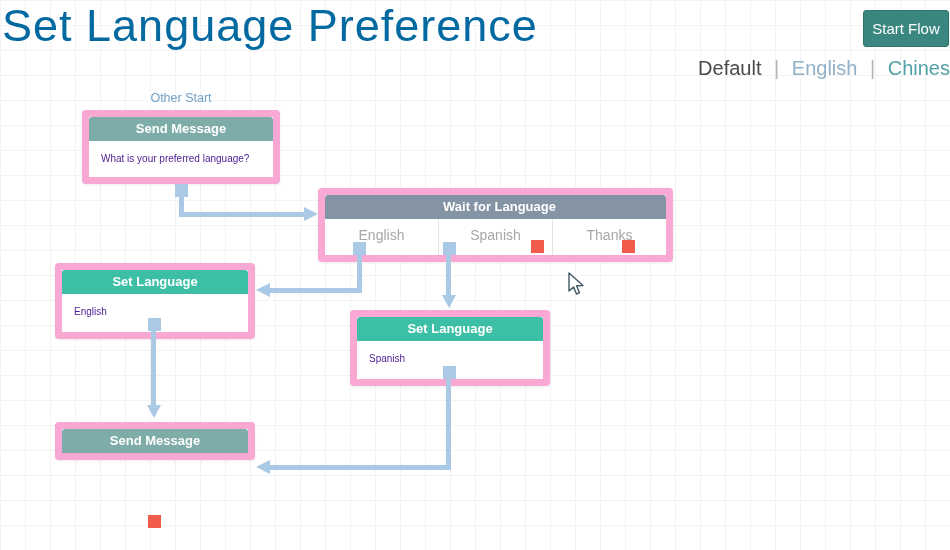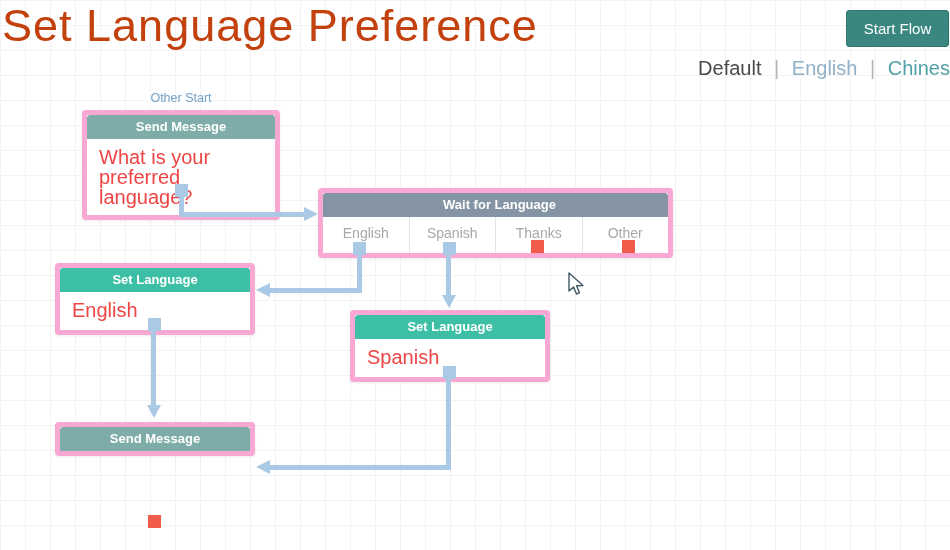--- a/index.html
+++ b/index.html
@@ -9,25 +9,25 @@
     background-color: #ffffff;
     background-image:
       linear-gradient(#f3f3f3 1px, transparent 1px),
       linear-gradient(90deg, #f3f3f3 1px, transparent 1px);
     background-size: 25px 25px;
     position: relative;
   }
   .page-title {
     position: absolute; left: 2px; top: 0px;
     font-size: 45px; font-weight: 200; letter-spacing: 1px;
-    color: #c2410c;
+    color: #0369a1;
   }
   .start-flow-btn {
     position: absolute; top: 10px; right: 1px;
-    width: 103px; height: 37px;
+    width: 86px; height: 37px;
     background: #39877F; color: #ffffff;
     border: 1px solid #32776f; border-radius: 3px;
     font-family: "Liberation Sans", sans-serif;
     font-size: 15px; cursor: pointer;
   }
   .lang-tabs {
     position: absolute; top: 57px; right: 0;
     font-size: 20px; white-space: nowrap;
   }
   .lang-tabs .sep { color: #b5b5b5; margin: 0 7px; }
@@ -35,34 +35,34 @@
   .tab-english { color: #92B0C6; cursor: pointer; }
   .tab-chinese { color: #53A0A8; cursor: pointer; }
 
   .flow-start-label {
     position: absolute; left: 82px; top: 91px; width: 198px;
     text-align: center; font-size: 12.5px; color: #72A1C7;
   }
   .node {
     position: absolute;
     background: #ffffff;
-    border: 5px solid #f9a8d4;
+    border: 7px solid #f9a8d4;
     border-radius: 4px;
     box-shadow: 0 1px 3px rgba(0,0,0,0.08);
   }
   .node-header {
     color: #ffffff; font-size: 13px; font-weight: bold;
     text-align: center; padding: 4px 0 5px;
     border-radius: 3px 3px 0 0; cursor: move;
   }
   .hdr-send { background: #7EACA8; }
   .hdr-wait { background: #8494A4; padding-left: 8px; }
   .hdr-set  { background: #3CBFA5; }
   .node-body {
-    color: #ef4444; font-size: 20px; line-height: 20px;
+    color: #4c1d95; font-size: 10px; line-height: 20px;
     padding: 8px 12px 8px; cursor: pointer;
   }
   .body-tall { padding-bottom: 10px; }
   .body-msg2 { padding-bottom: 6px; }
   .categories { display: flex; height: 36px; }
   .category {
     flex: 1; text-align: center; padding-top: 8px;
     color: #a8a8a8; font-size: 14px; cursor: pointer;
     border-left: 1px solid #e3e3e3;
   }
@@ -101,21 +101,20 @@
   <div class="node-header hdr-send">Send Message</div>
   <div class="node-body">What is your preferred language?</div>
 </div>
 
 <div class="node" style="left:318px; top:188px; width:355px;">
   <div class="node-header hdr-wait">Wait for Language</div>
   <div class="categories">
     <div class="category">English</div>
     <div class="category">Spanish</div>
     <div class="category">Thanks</div>
-    <div class="category">Other</div>
   </div>
 </div>
 
 <div class="node" style="left:55px; top:263px; width:200px;">
   <div class="node-header hdr-set">Set Language</div>
   <div class="node-body body-tall">English</div>
 </div>
 
 <div class="node" style="left:350px; top:310px; width:200px;">
   <div class="node-header hdr-set">Set Language</div>

